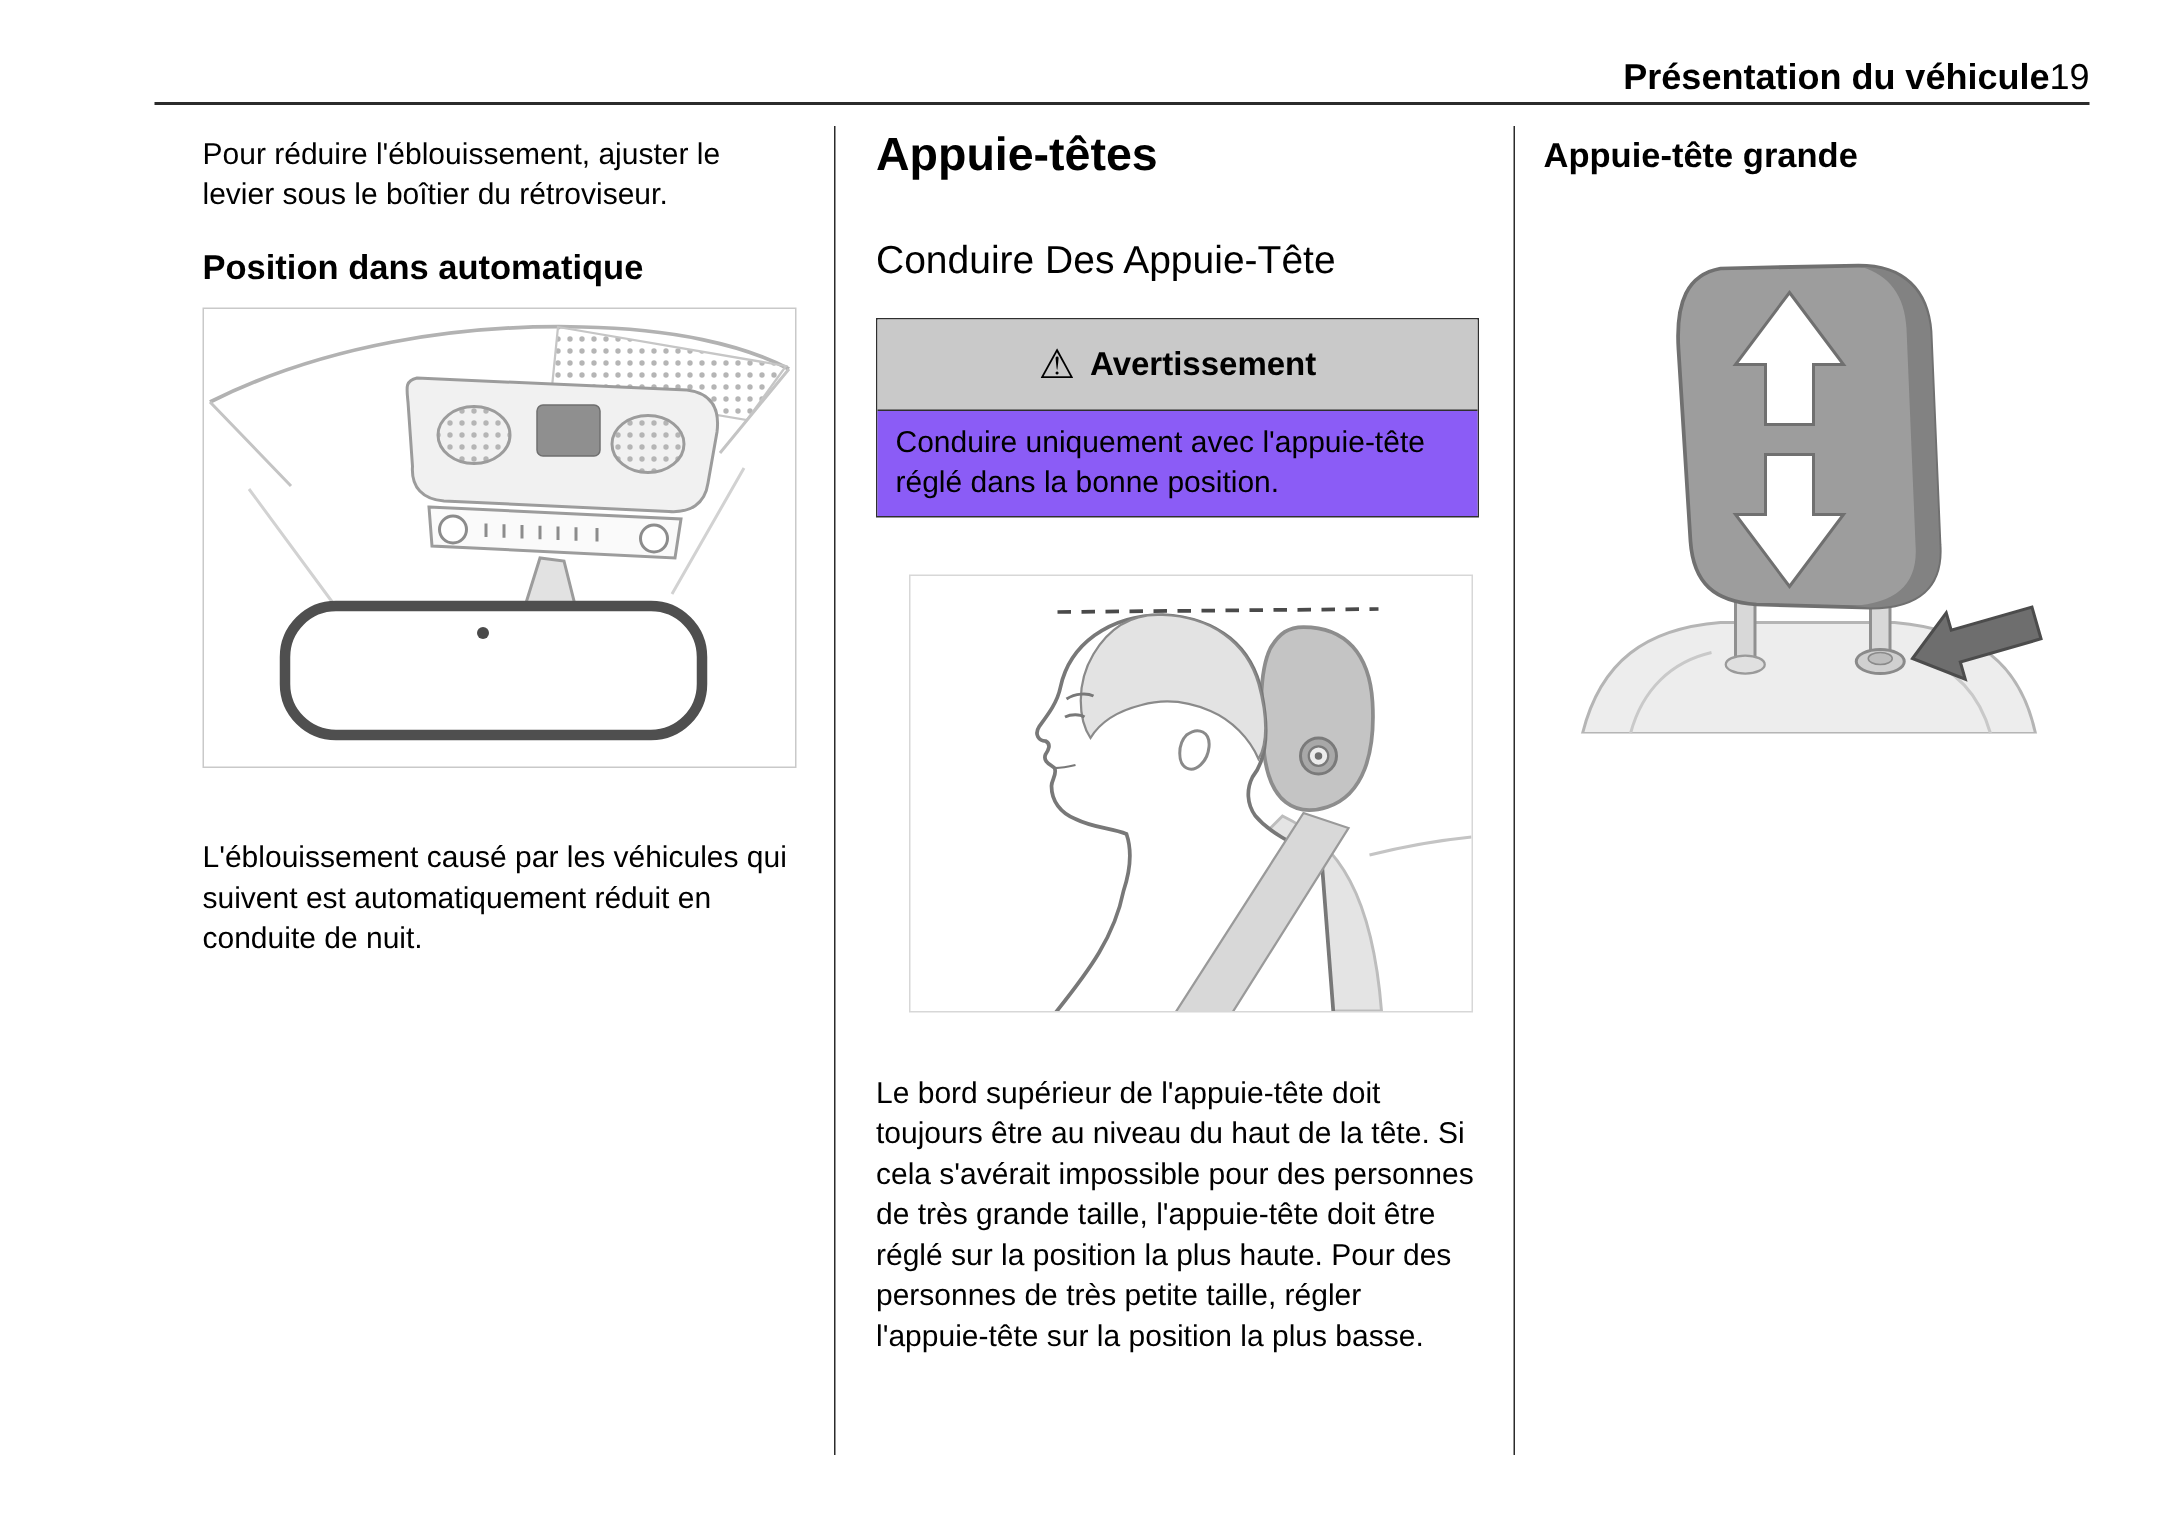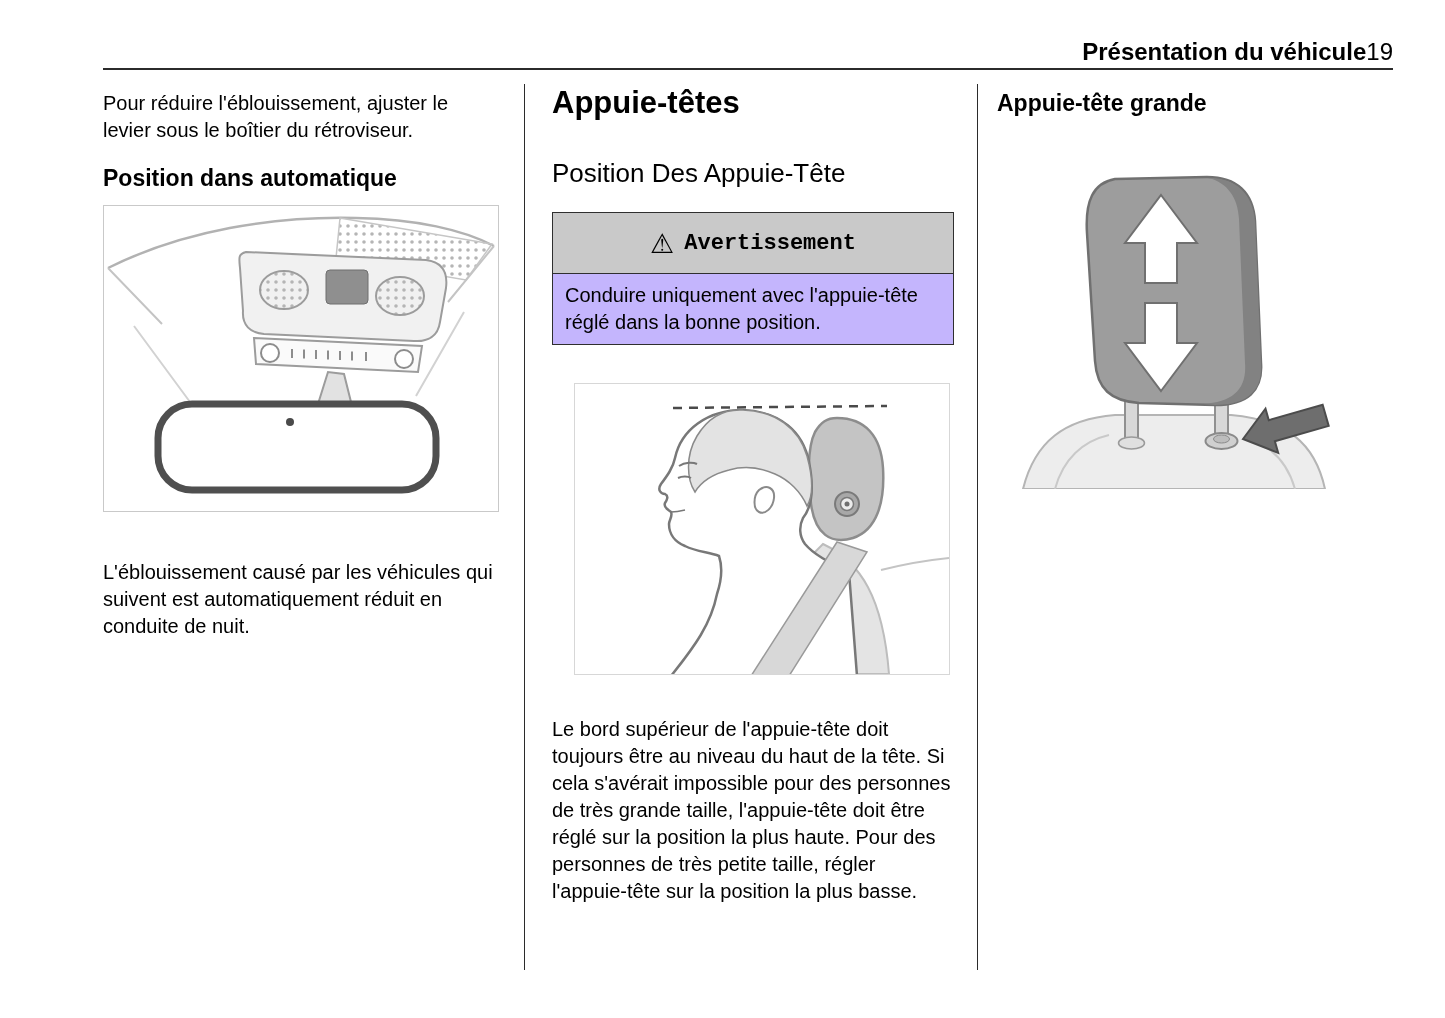--- a/index.html
+++ b/index.html
@@ -17,21 +17,21 @@
   }
   .chapter-title{font-size:24px;font-weight:bold;}
   .page-number{font-size:24px;font-weight:normal;}
   .header-rule{position:absolute;top:68px;left:103px;width:1290px;height:2px;background:#2b2b2b;}
 
   
   .columns{position:absolute;top:84px;left:103px;width:1292px;display:flex;align-items:flex-start;}
   .vdiv{width:1px;background:#2b2b2b;height:886px;}
   .vdiv1{margin-left:25px;margin-right:27px;}
   .vdiv2{margin-left:23px;margin-right:19px;}
-  .col-left{width:396px;}
+  .col-left{width:396px;margin-left:32px;}
   .col-mid{width:402px;}
   .col-right{flex:1;}
 
   .body-text{font-size:20px;line-height:27px;}
   .h-small{font-size:23px;font-weight:bold;line-height:28px;}
 
   
   .intro{margin-top:6px;}
   .left-heading{margin-top:12px;margin-bottom:13px;}
   .fig{background:#fff;}
@@ -41,22 +41,22 @@
 
   
   .mid-title{font-size:31px;font-weight:bold;line-height:34px;margin-top:2px;}
   .mid-subtitle{font-size:26px;font-weight:normal;line-height:30px;margin-top:38px;}
   .warning-box{margin-top:24px;border:1.5px solid #2f2f2f;}
   .warning-header{
     height:60px;background:#c9c9c9;border-bottom:1.5px solid #2f2f2f;
     display:flex;align-items:center;justify-content:center;gap:10px;
   }
   .warn-icon{font-family:"DejaVu Sans",sans-serif;font-size:27px;line-height:27px;}
-  .warn-label{font-size:22px;font-weight:bold;font-family:Liberation Mono, monospace;}
-  .warning-body{padding:8px 12px;background:#c4b5fd;}
+  .warn-label{font-size:22px;font-weight:bold;}
+  .warning-body{padding:8px 12px;background:#8b5cf6;}
   .fig-mid{width:376px;height:292px;margin-top:38px;margin-left:22px;border:1px solid #d7d7d7;box-sizing:border-box;}
   .mid-body{margin-top:41px;}
 
   
   .right-heading{margin-top:5px;}
   .fig-right{width:335px;height:322px;margin-top:50px;margin-left:2px;}
   .right-body{margin-top:5px;}
 </style>
 </head>
 <body>
@@ -102,21 +102,21 @@
         </svg>
       </div>
 
       <p class="body-text left-body">L'éblouissement causé par les véhicules qui suivent est automatiquement réduit en conduite de nuit.</p>
     </section>
 
     <div class="vdiv vdiv1"></div>
 
     <section class="col-mid">
       <h1 class="mid-title">Appuie-têtes</h1>
-      <h2 class="mid-subtitle">Position Des Appuie-Tête</h2>
+      <h2 class="mid-subtitle">Conduire Des Appuie-Tête</h2>
 
       <div class="warning-box">
         <div class="warning-header">
           <span class="warn-icon">⚠</span>
           <span class="warn-label">Avertissement</span>
         </div>
         <div class="warning-body body-text">Conduire uniquement avec l'appuie-tête réglé dans la bonne position.</div>
       </div>
 
       <div class="fig fig-mid">

